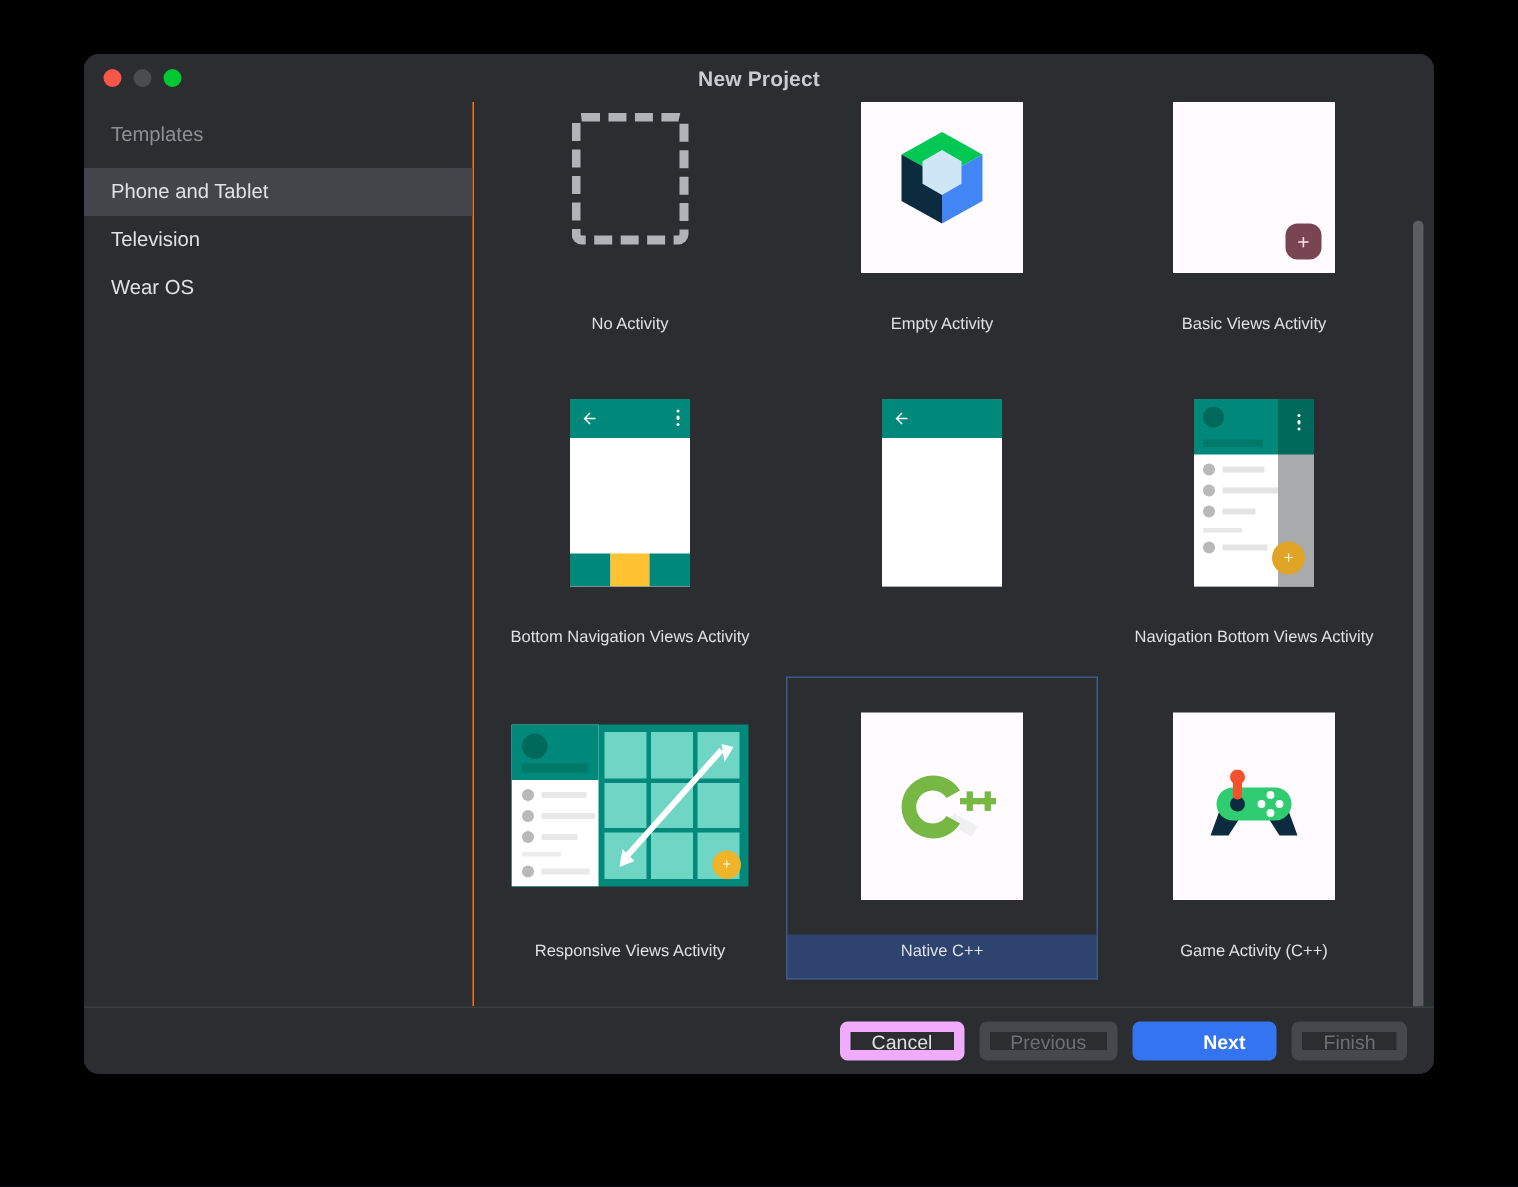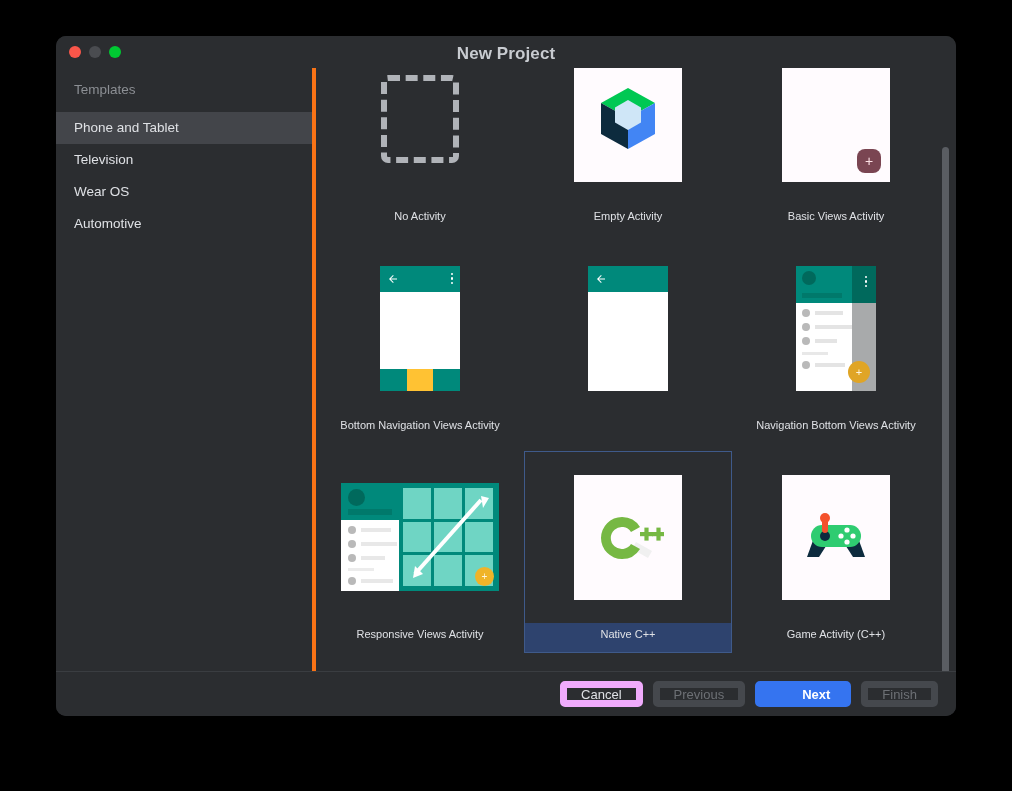--- a/index.html
+++ b/index.html
@@ -28,37 +28,37 @@
     background: #2b2d30;
   }
   #traffic { position: absolute; left: 13px; top: 10px; display: flex; gap: 8px; }
   .light { width: 12px; height: 12px; border-radius: 50%; }
   .light.close { background: #f9564a; }
   .light.min   { background: #4a4c50; }
   .light.zoom  { background: #00c832; }
   #window-title {
     position: absolute; left: 0; top: 8px; width: 900px;
     text-align: center;
-    font-size: 17px; font-weight: bold;
+    font-size: 14px; font-weight: bold;
     color: #c8cbd0;
     letter-spacing: 0.1px;
   }
 
   
   #body-split {
     position: absolute; left: 0; top: 32px;
     width: 900px; height: 603px;
   }
 
   
   #sidebar {
     position: absolute; left: 0; top: 0;
     width: 260px; height: 603px;
     background: #2b2d30;
-    border-right: 4px solid #f97316;
+    border-right: 1px solid #f97316;
   }
   .side-header {
     height: 44px; line-height: 44px;
     padding-left: 18px;
     font-size: 13.5px; color: #8c8f94;
   }
   .side-item {
     height: 32px; line-height: 32px;
     padding-left: 18px;
     font-size: 13.5px; color: #dfe1e5;
@@ -226,23 +226,20 @@
       <div class="side-header">Templates</div>
       <div class="side-item selected">
         <span>Phone and Tablet</span>
       </div>
       <div class="side-item">
         <span>Television</span>
       </div>
       <div class="side-item">
         <span>Wear OS</span>
       </div>
-      <div class="side-item">
-        <span>Automotive</span>
-      </div>
     </div>
 
     <div id="panel">
       <div id="grid">
 
         <div class="trow">
 
           <div class="cell">
             <div class="thumb-wrap">
               <div class="dashed-box"></div>

